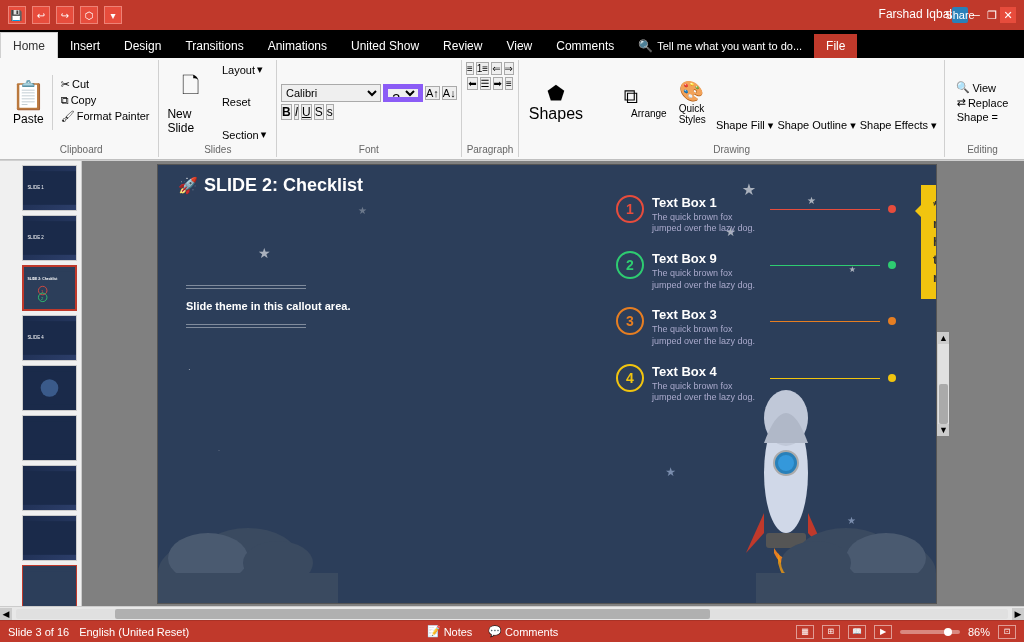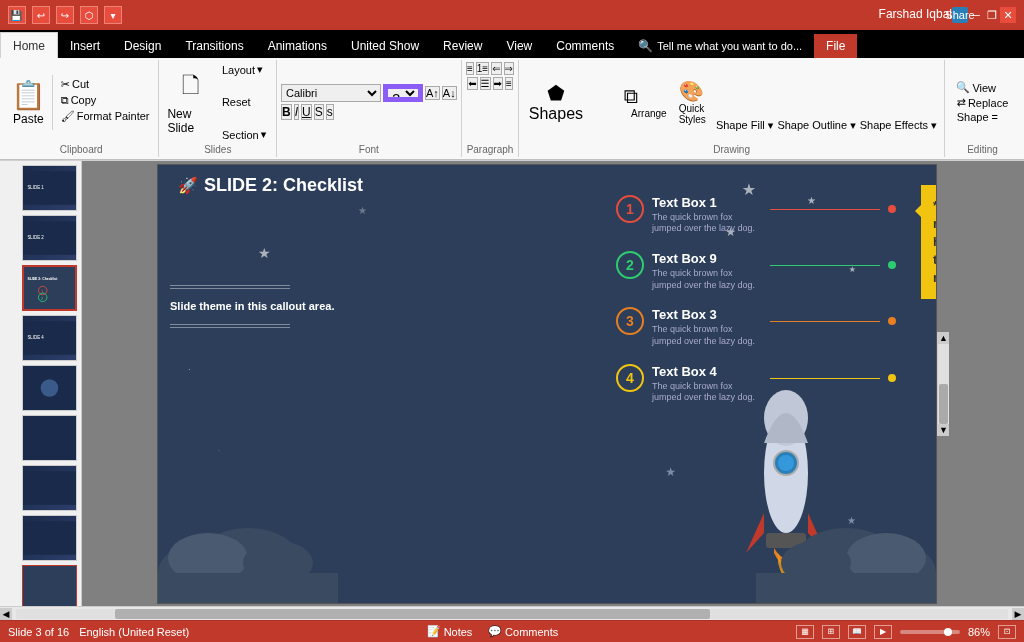--- a/index.html
+++ b/index.html
@@ -87,21 +87,21 @@
     .check-dot.red { background: #e74c3c; }
     .check-dot.green { background: #2ecc71; }
     .check-dot.orange { background: #e67e22; }
     .check-dot.yellow { background: #f1c40f; }
 
     
     .note-callout { position: absolute; top: 30px; right: -10px; background: #f1c40f; padding: 12px; width: 180px; font-size: 13px; font-weight: bold; color: #333; line-height: 1.4; }
     .note-callout::before { content: ''; position: absolute; left: -12px; top: 20px; border: 6px solid transparent; border-right-color: #f1c40f; }
 
     
-    .left-callout { position: absolute; left: 12px; top: 120px; }
+    .left-callout { position: absolute; left: 28px; top: 120px; }
     .callout-lines { display: flex; flex-direction: column; gap: 2px; margin-bottom: 10px; }
     .callout-line { height: 1px; width: 120px; background: rgba(255,255,255,0.4); }
     .callout-text { color: white; font-size: 11px; font-weight: bold; line-height: 1.4; }
 
     
     .star { position: absolute; color: rgba(255,255,255,0.6); font-size: 14px; }
 
     
     .status-bar { height: 22px; background: #c0392b; display: flex; align-items: center; justify-content: space-between; padding: 0 8px; color: white; font-size: 11px; border-top: 1px solid #a93226; }
     .status-left { display: flex; align-items: center; gap: 10px; }

